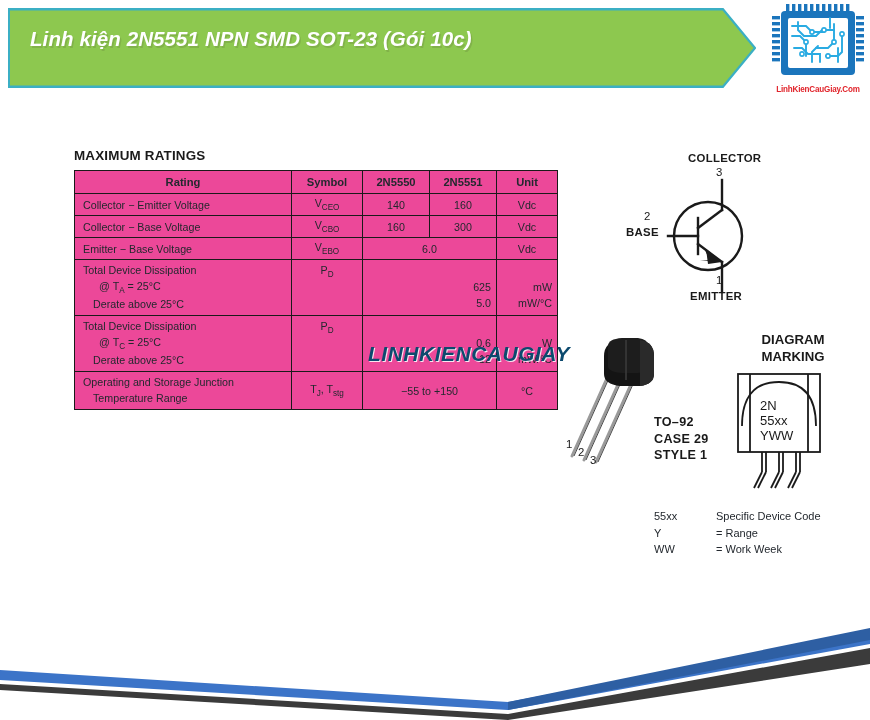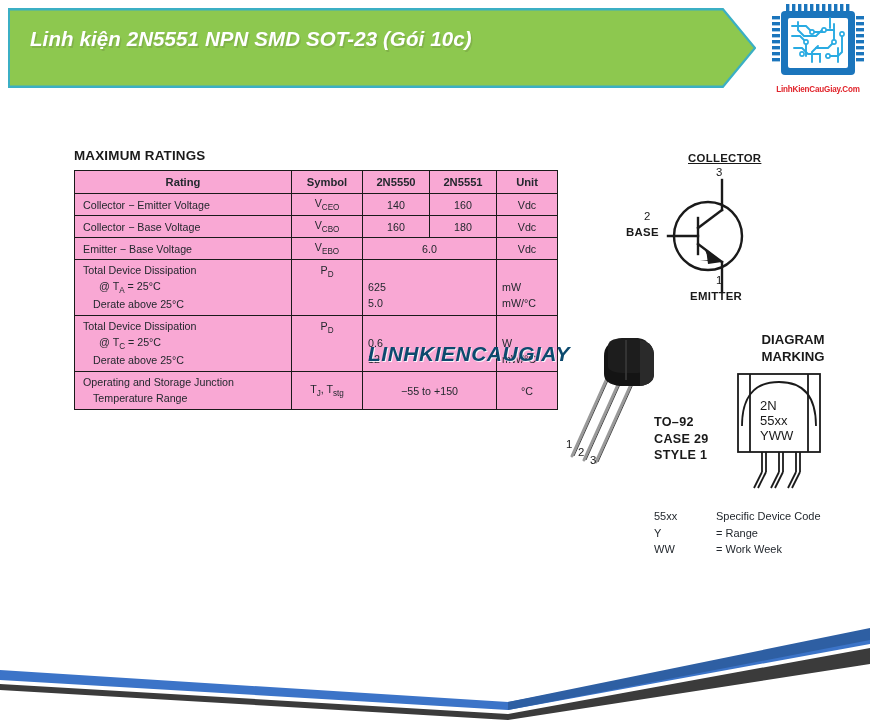--- a/index.html
+++ b/index.html
@@ -95,21 +95,21 @@
     font-size: 13.4px;
     font-weight: bold;
     color: #1a1a1a;
     letter-spacing: 0.2px;
     margin-bottom: 7px;
   }
   #ratings-table {
     border-collapse: collapse;
     width: 438px;
     table-layout: fixed;
-    background: #f9a8d4;
+    background: #ec4899;
   }
   #ratings-table td, #ratings-table th {
     border: 1.5px solid #1a1a1a;
     font-size: 10.7px;
     color: #23282e;
     padding: 3px 5px;
     vertical-align: middle;
     font-weight: normal;
   }
   #ratings-table thead th {
@@ -125,21 +125,21 @@
   .col-unit     { width: 52px; }
 
   .cell-rating  { text-align: left; padding-left: 8px !important; }
   .cell-center  { text-align: center; }
   .cell-sym     { text-align: center; font-weight: bold; }
   sub { font-size: 0.76em; }
   .sub-line { display: block; padding-left: 16px; }
   .sub-line2 { display: block; padding-left: 10px; }
   .stack { line-height: 1.45; }
   .pad-rows td { padding-top: 4px; padding-bottom: 4px; }
-  .val-stack { text-align: left; line-height: 1.45; }
+  .val-stack { text-align: right; line-height: 1.45; }
   .blank-top { color: transparent; }
 
   
   #watermark {
     position: absolute;
     left: 352px;
     top: 232px;
     font-size: 21px;
     font-weight: bold;
     font-style: italic;
@@ -340,21 +340,21 @@
           <td class="cell-sym"><span>V</span><sub>CEO</sub></td>
           <td class="cell-center">140</td>
           <td class="cell-center">160</td>
           <td class="cell-center">Vdc</td>
         </tr>
 
         <tr>
           <td class="cell-rating">Collector − Base Voltage</td>
           <td class="cell-sym"><span>V</span><sub>CBO</sub></td>
           <td class="cell-center">160</td>
-          <td class="cell-center">180</td>
+          <td class="cell-center">300</td>
           <td class="cell-center">Vdc</td>
         </tr>
 
         <tr>
           <td class="cell-rating">Emitter − Base Voltage</td>
           <td class="cell-sym"><span>V</span><sub>EBO</sub></td>
           <td class="cell-center" colspan="2">6.0</td>
           <td class="cell-center">Vdc</td>
         </tr>
 
@@ -424,21 +424,21 @@
         <line x1="82" y1="80" x2="106" y2="62"></line>
         <line x1="106" y1="62" x2="106" y2="32"></line>
 
         <line x1="82" y1="96" x2="106" y2="114"></line>
         <line x1="106" y1="114" x2="106" y2="144"></line>
       </g>
 
       <polygon points="104,112 88,100 94,113 84,112" fill="#1a1a1a"></polygon>
       <polygon points="106,114 90,101 92,116" fill="#1a1a1a"></polygon>
     </svg>
-    <div class="fig-label" style="left:72px;  top:4px;text-decoration:underline;">COLLECTOR</div>
+    <div class="fig-label" style="left:72px;  top:4px;">COLLECTOR</div>
     <div class="fig-num" style="left:100px; top:18px;">3</div>
     <div class="fig-num" style="left:28px;  top:62px;">2</div>
     <div class="fig-label" style="left:10px;  top:78px;">BASE</div>
     <div class="fig-num" style="left:100px; top:126px;">1</div>
     <div class="fig-label" style="left:74px;  top:142px;">EMITTER</div>
   </div>
 
   <div id="package-figure">
     <svg viewBox="0 0 200 150" width="200" height="150">
 

